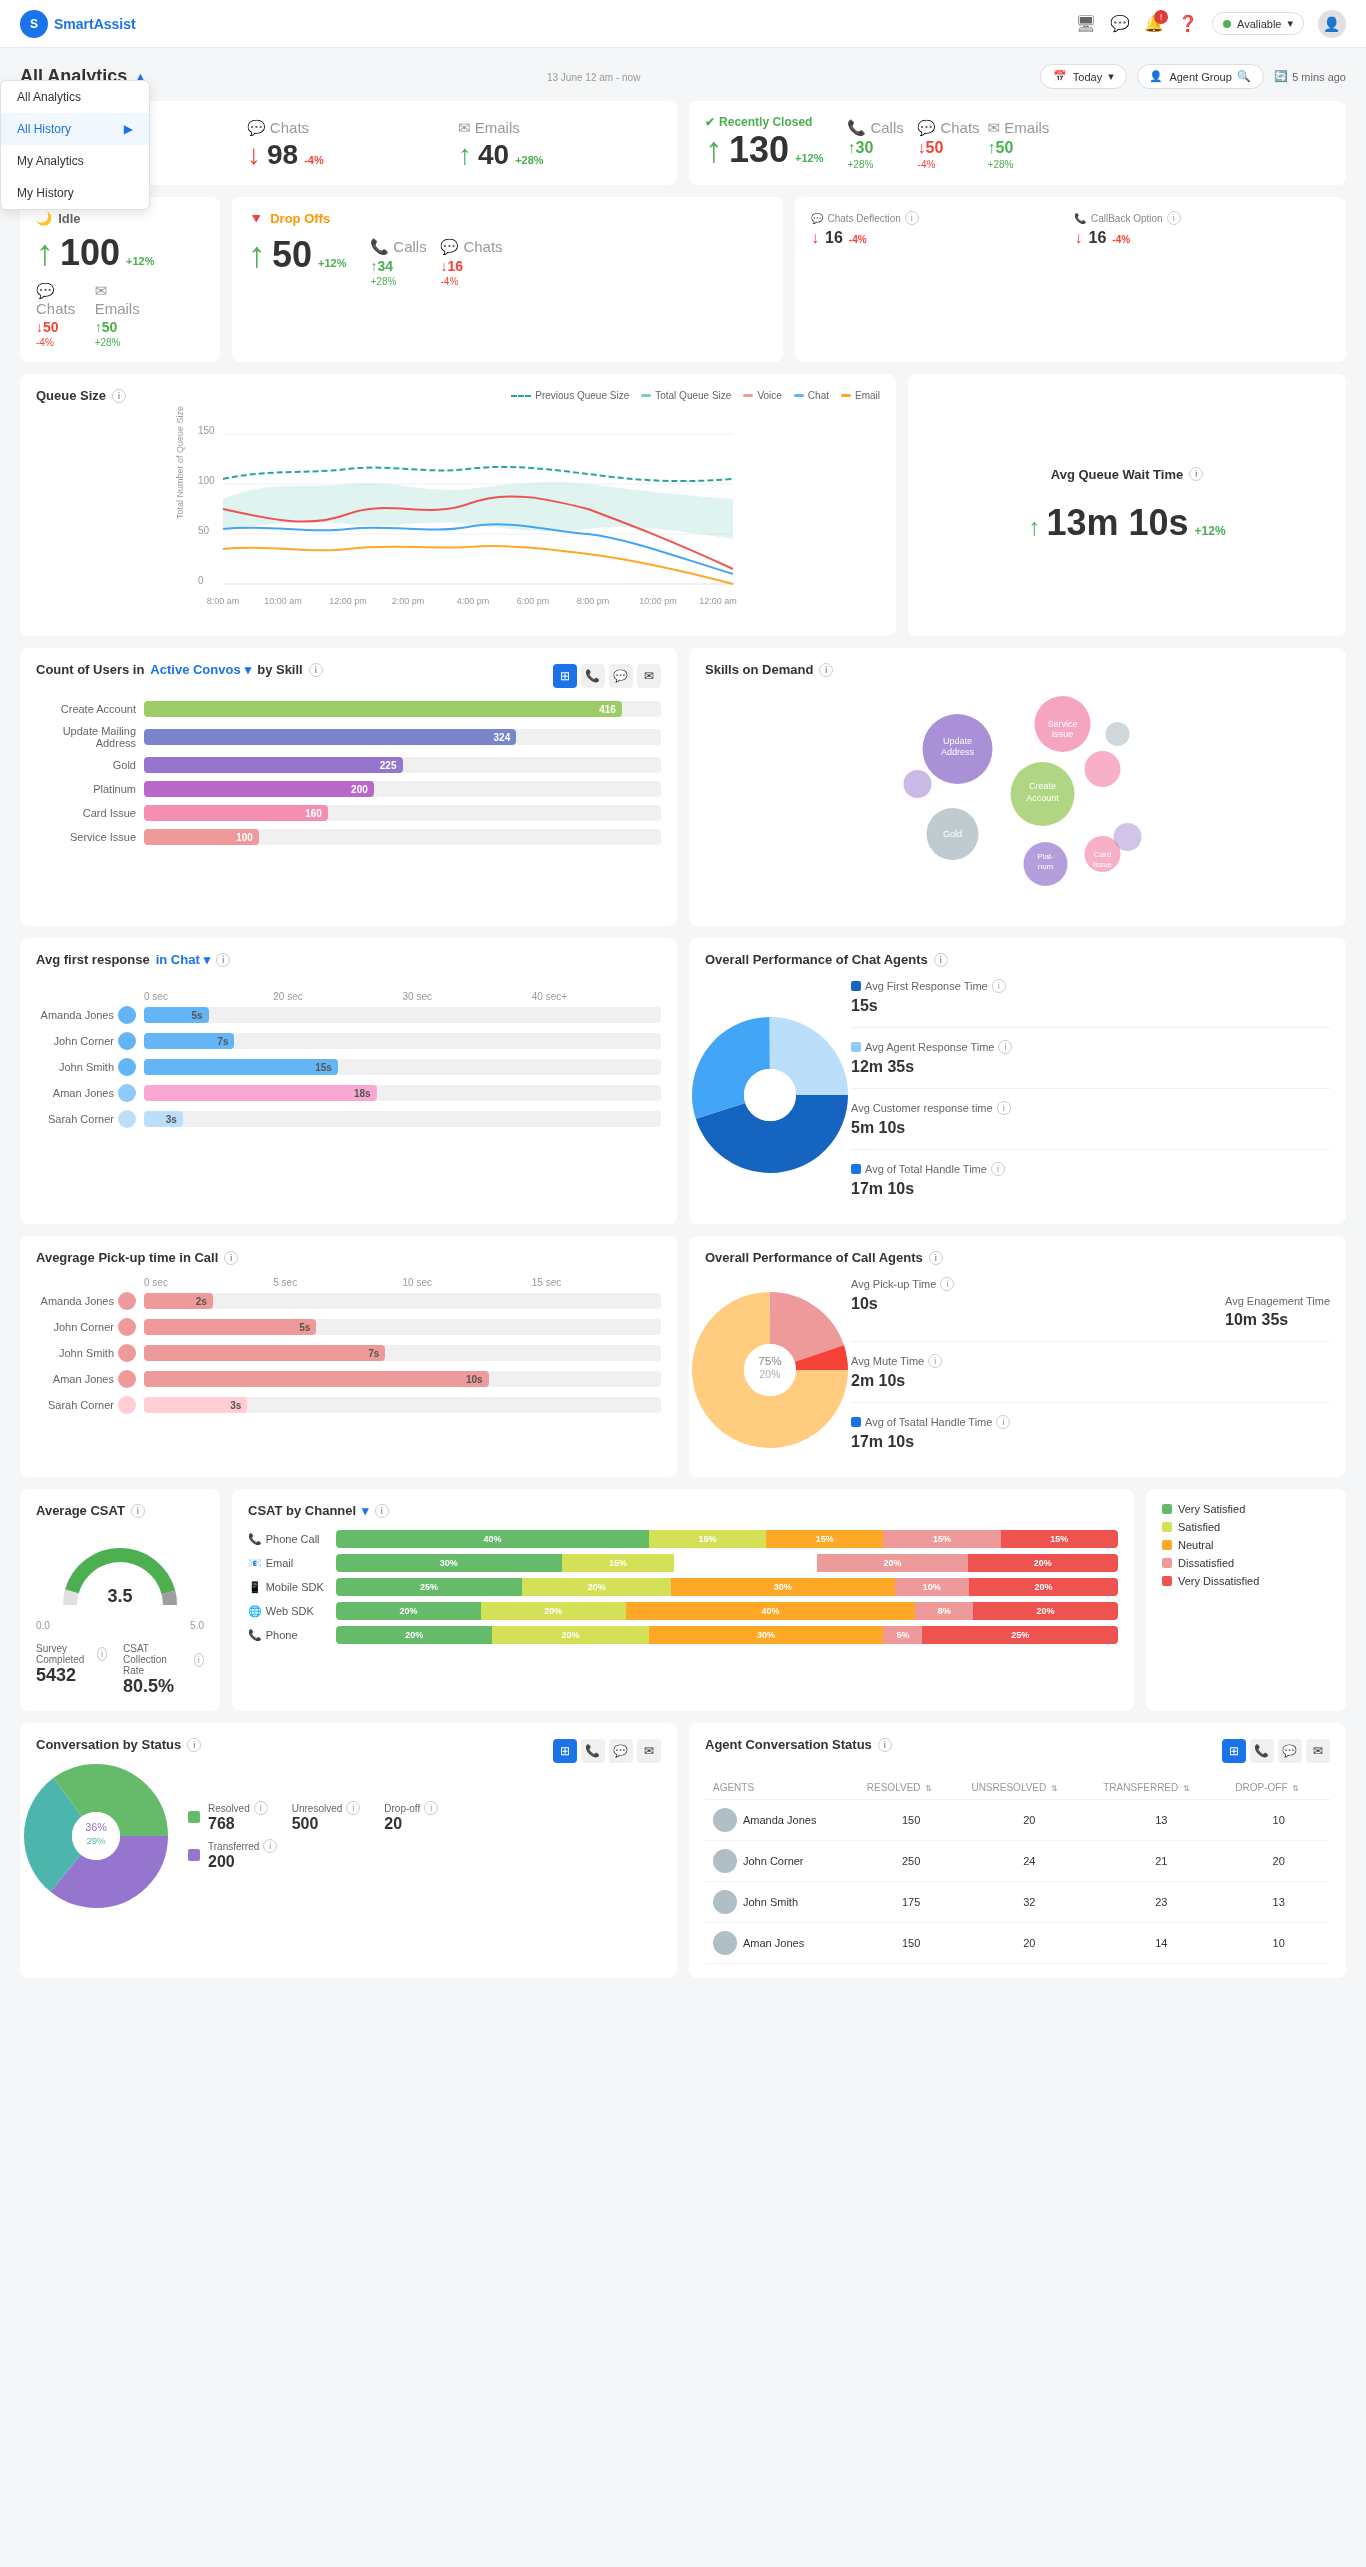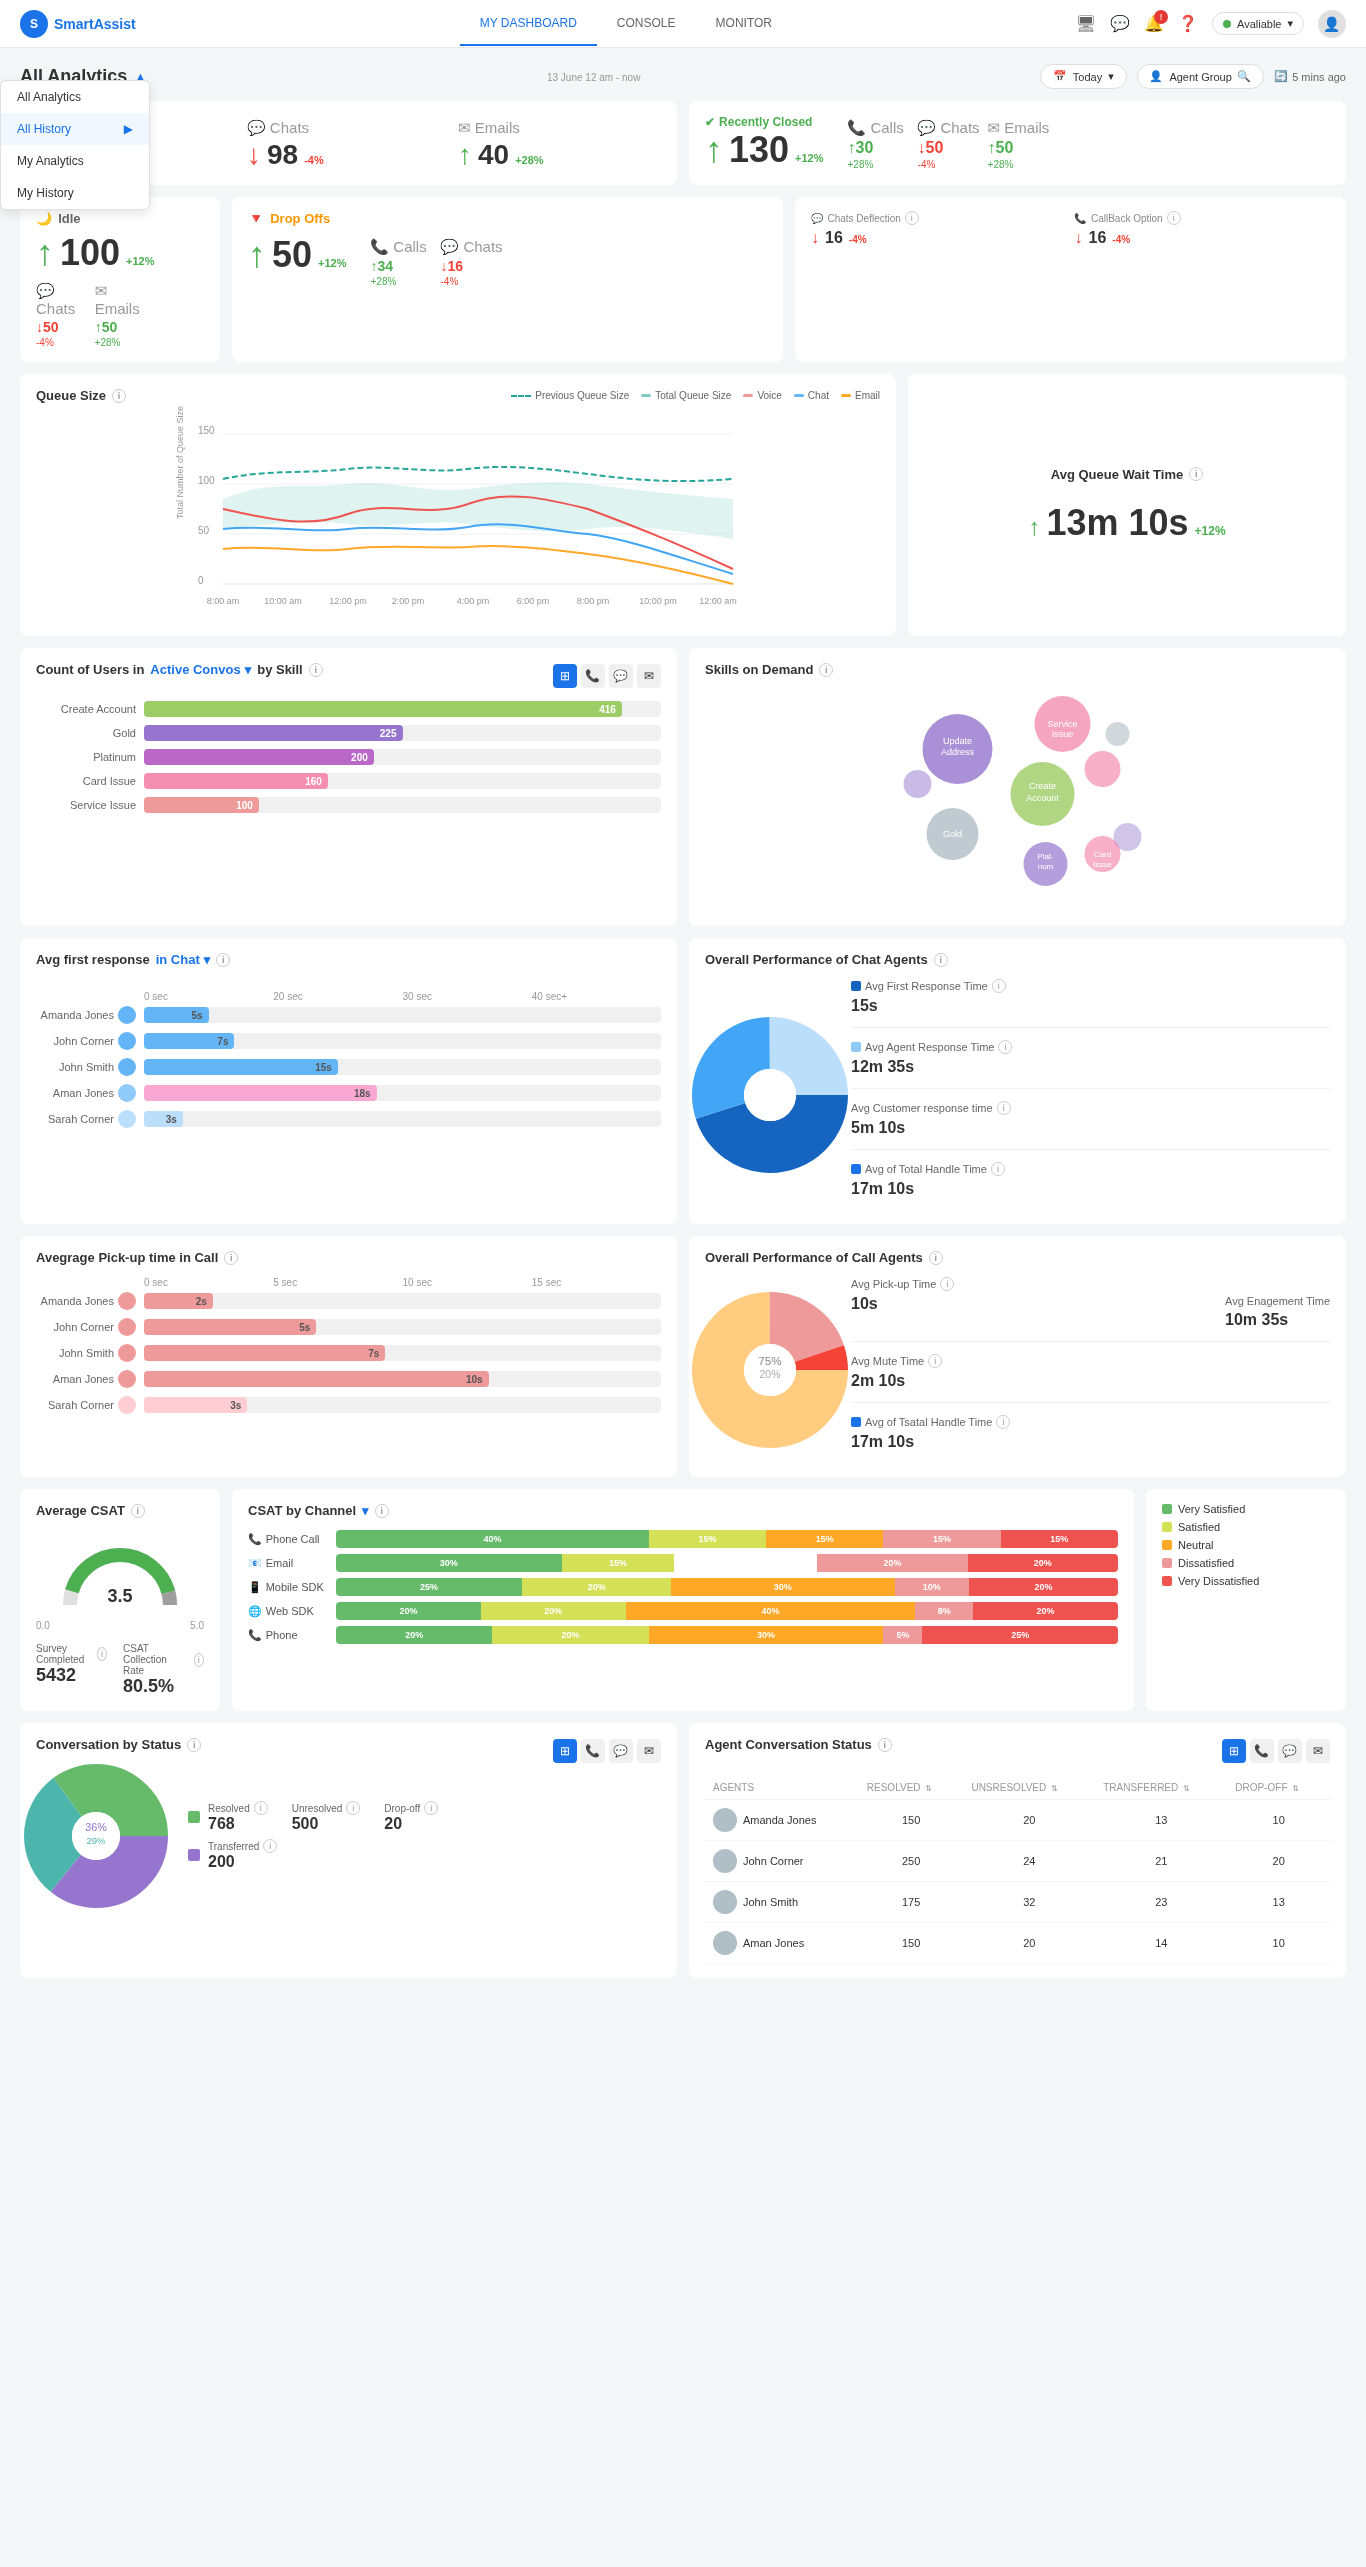--- a/index.html
+++ b/index.html
@@ -141,25 +141,20 @@
     .all-analytics-item.selected { background: #f0f7ff; color: #1a73e8; display: flex; align-items: center; justify-content: space-between; }
   </style>
 </head>
 <body>
 
 <div class="header">
   <div class="logo">
     <div class="logo-icon">S</div>
     <span>SmartAssist</span>
   </div>
-  <nav class="nav">
-    <div class="nav-item active">MY DASHBOARD</div>
-    <div class="nav-item">CONSOLE</div>
-    <div class="nav-item">MONITOR</div>
-  </nav>
   <div class="header-right">
     <div class="header-icon">🖥</div>
     <div class="header-icon">💬</div>
     <div class="header-icon">🔔<span class="badge">!</span></div>
     <div class="header-icon">❓</div>
     <div class="status-btn">
       <span class="status-dot"></span>
       <span>Avaliable</span>
       <span>▾</span>
     </div>
@@ -456,20 +451,28 @@
           <div class="icon-tab">✉</div>
         </div>
       </div>
       <div id="skills-bars">
 
       <div class="bar-row">
     <div class="bar-label">Create Account</div>
     <div class="bar-container">
       <div class="bar" style="width:92.44444444444444%;background:#9ccc65;">
         <span style="font-size:10px;color:#fff;margin-left:4px;">416</span>
+      </div>
+    </div>
+  </div>
+          <div class="bar-row">
+    <div class="bar-label">Update Mailing Address</div>
+    <div class="bar-container">
+      <div class="bar" style="width:72%;background:#7986cb;">
+        <span style="font-size:10px;color:#fff;margin-left:4px;">324</span>
       </div>
     </div>
   </div>
           <div class="bar-row">
     <div class="bar-label">Gold</div>
     <div class="bar-container">
       <div class="bar" style="width:50%;background:#9575cd;">
         <span style="font-size:10px;color:#fff;margin-left:4px;">225</span>
       </div>
     </div>

